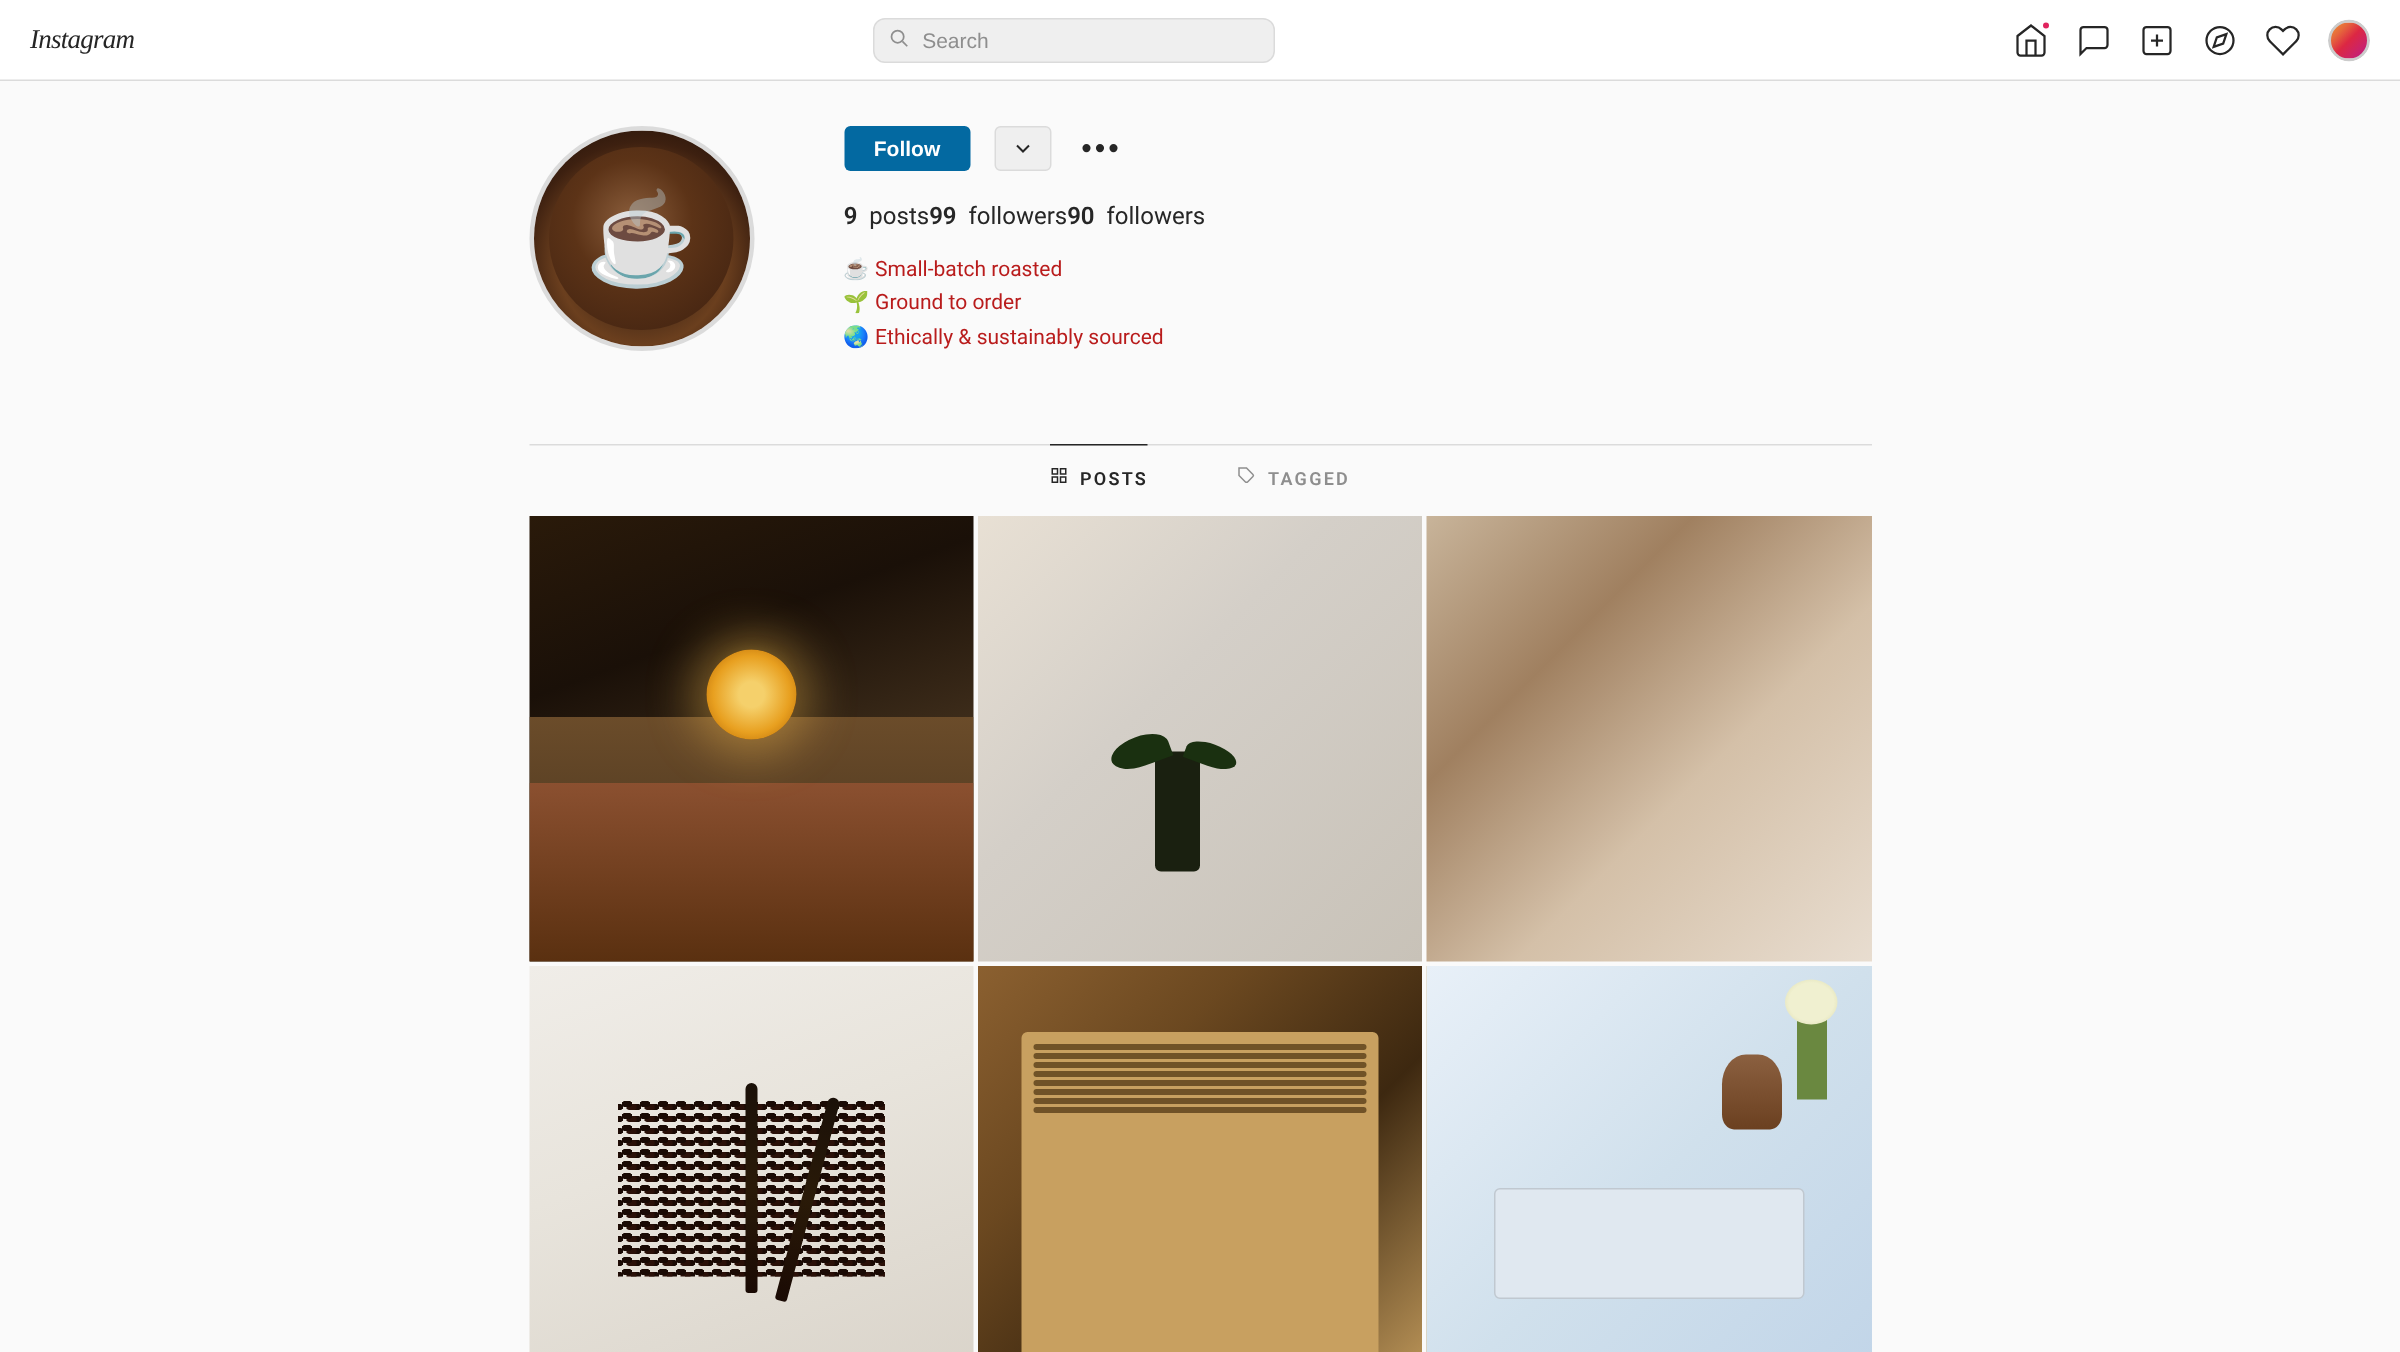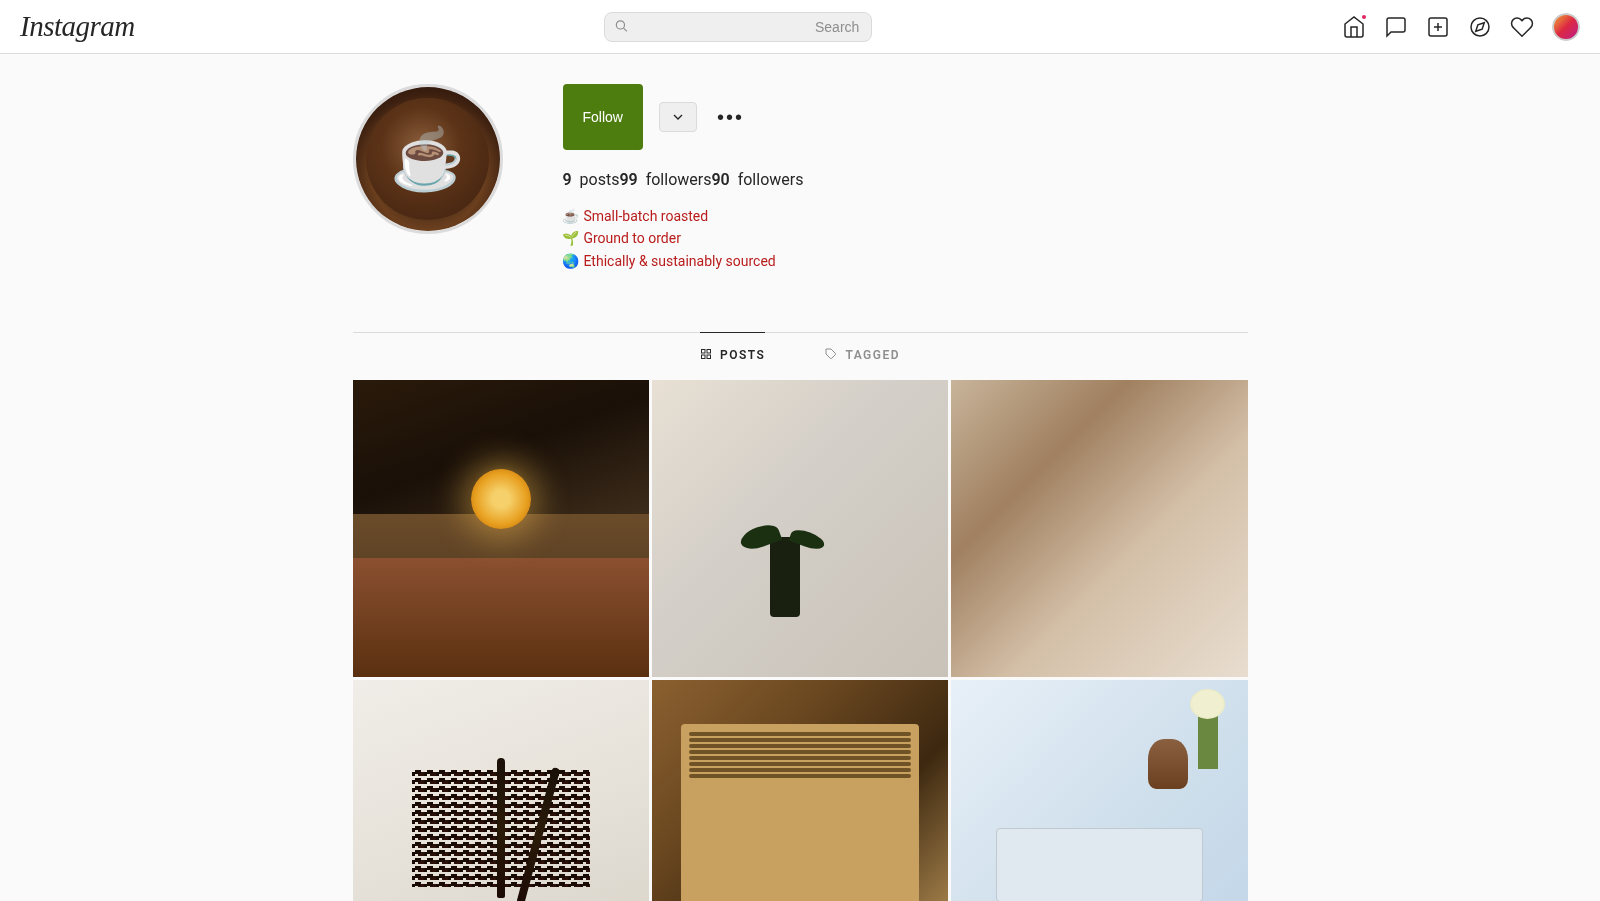--- a/index.html
+++ b/index.html
@@ -17,39 +17,38 @@
       display: flex;
       align-items: center;
       justify-content: space-between;
       padding: 0 20px;
       position: sticky;
       top: 0;
       z-index: 100;
     }
     .header-logo {
       font-family: 'Georgia', serif;
-      font-size: 29px;
+      font-size: 18px;
       font-style: italic;
       color: #262626;
       letter-spacing: -0.5px;
     }
     .header-search {
       position: relative;
       width: 268px;
     }
     .header-search input {
       width: 100%;
       background: #efefef;
       border: 1px solid #dbdbdb;
       border-radius: 8px;
       padding: 6px 12px 6px 32px;
       font-size: 14px;
       color: #15803d;
       outline: none;
-      text-align: right;
     }
     .header-search input::placeholder { color: #8e8e8e; }
     .search-icon-wrap {
       position: absolute;
       left: 10px;
       top: 50%;
       transform: translateY(-50%);
       color: #8e8e8e;
       font-size: 13px;
     }
@@ -151,27 +150,27 @@
       align-items: center;
       gap: 16px;
       margin-bottom: 20px;
     }
     .username {
       font-size: 26px;
       font-weight: 300;
       color: #262626;
     }
     .follow-btn {
-      background: #4d7c0f;
+      background: #0369a1;
       color: #fff;
       border: none;
       border-radius: 4px;
-      padding: 25px 20px;
+      padding: 7px 20px;
       font-size: 14px;
-      font-weight: 400;
+      font-weight: 700;
       cursor: pointer;
     }
     .dropdown-btn {
       background: #efefef;
       border: 1px solid #dbdbdb;
       border-radius: 4px;
       padding: 6px 10px;
       cursor: pointer;
       display: flex;
       align-items: center;

